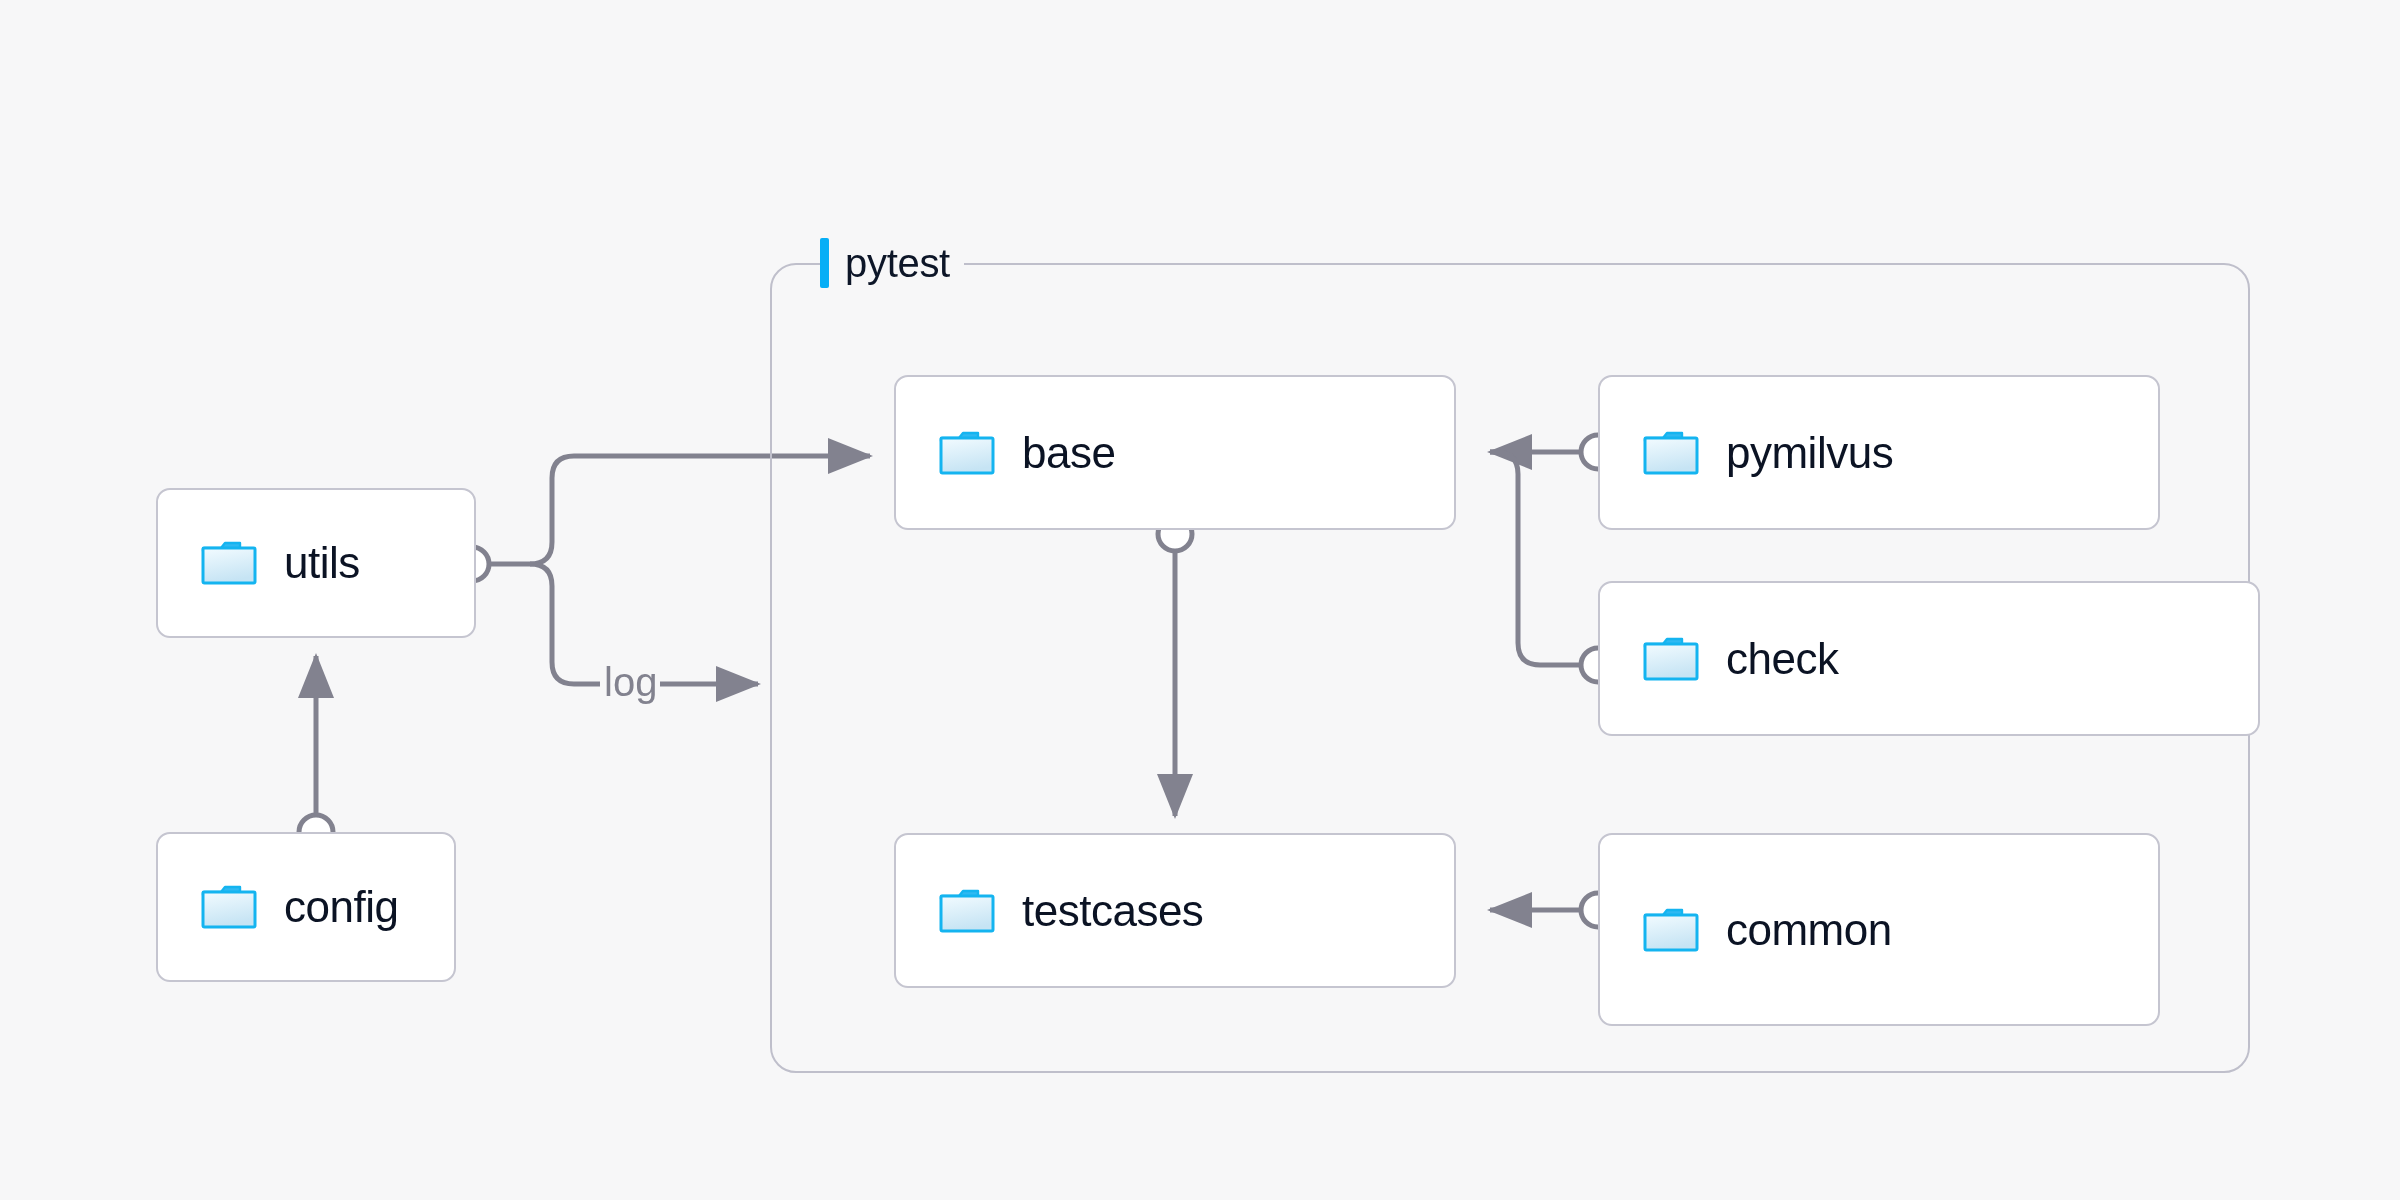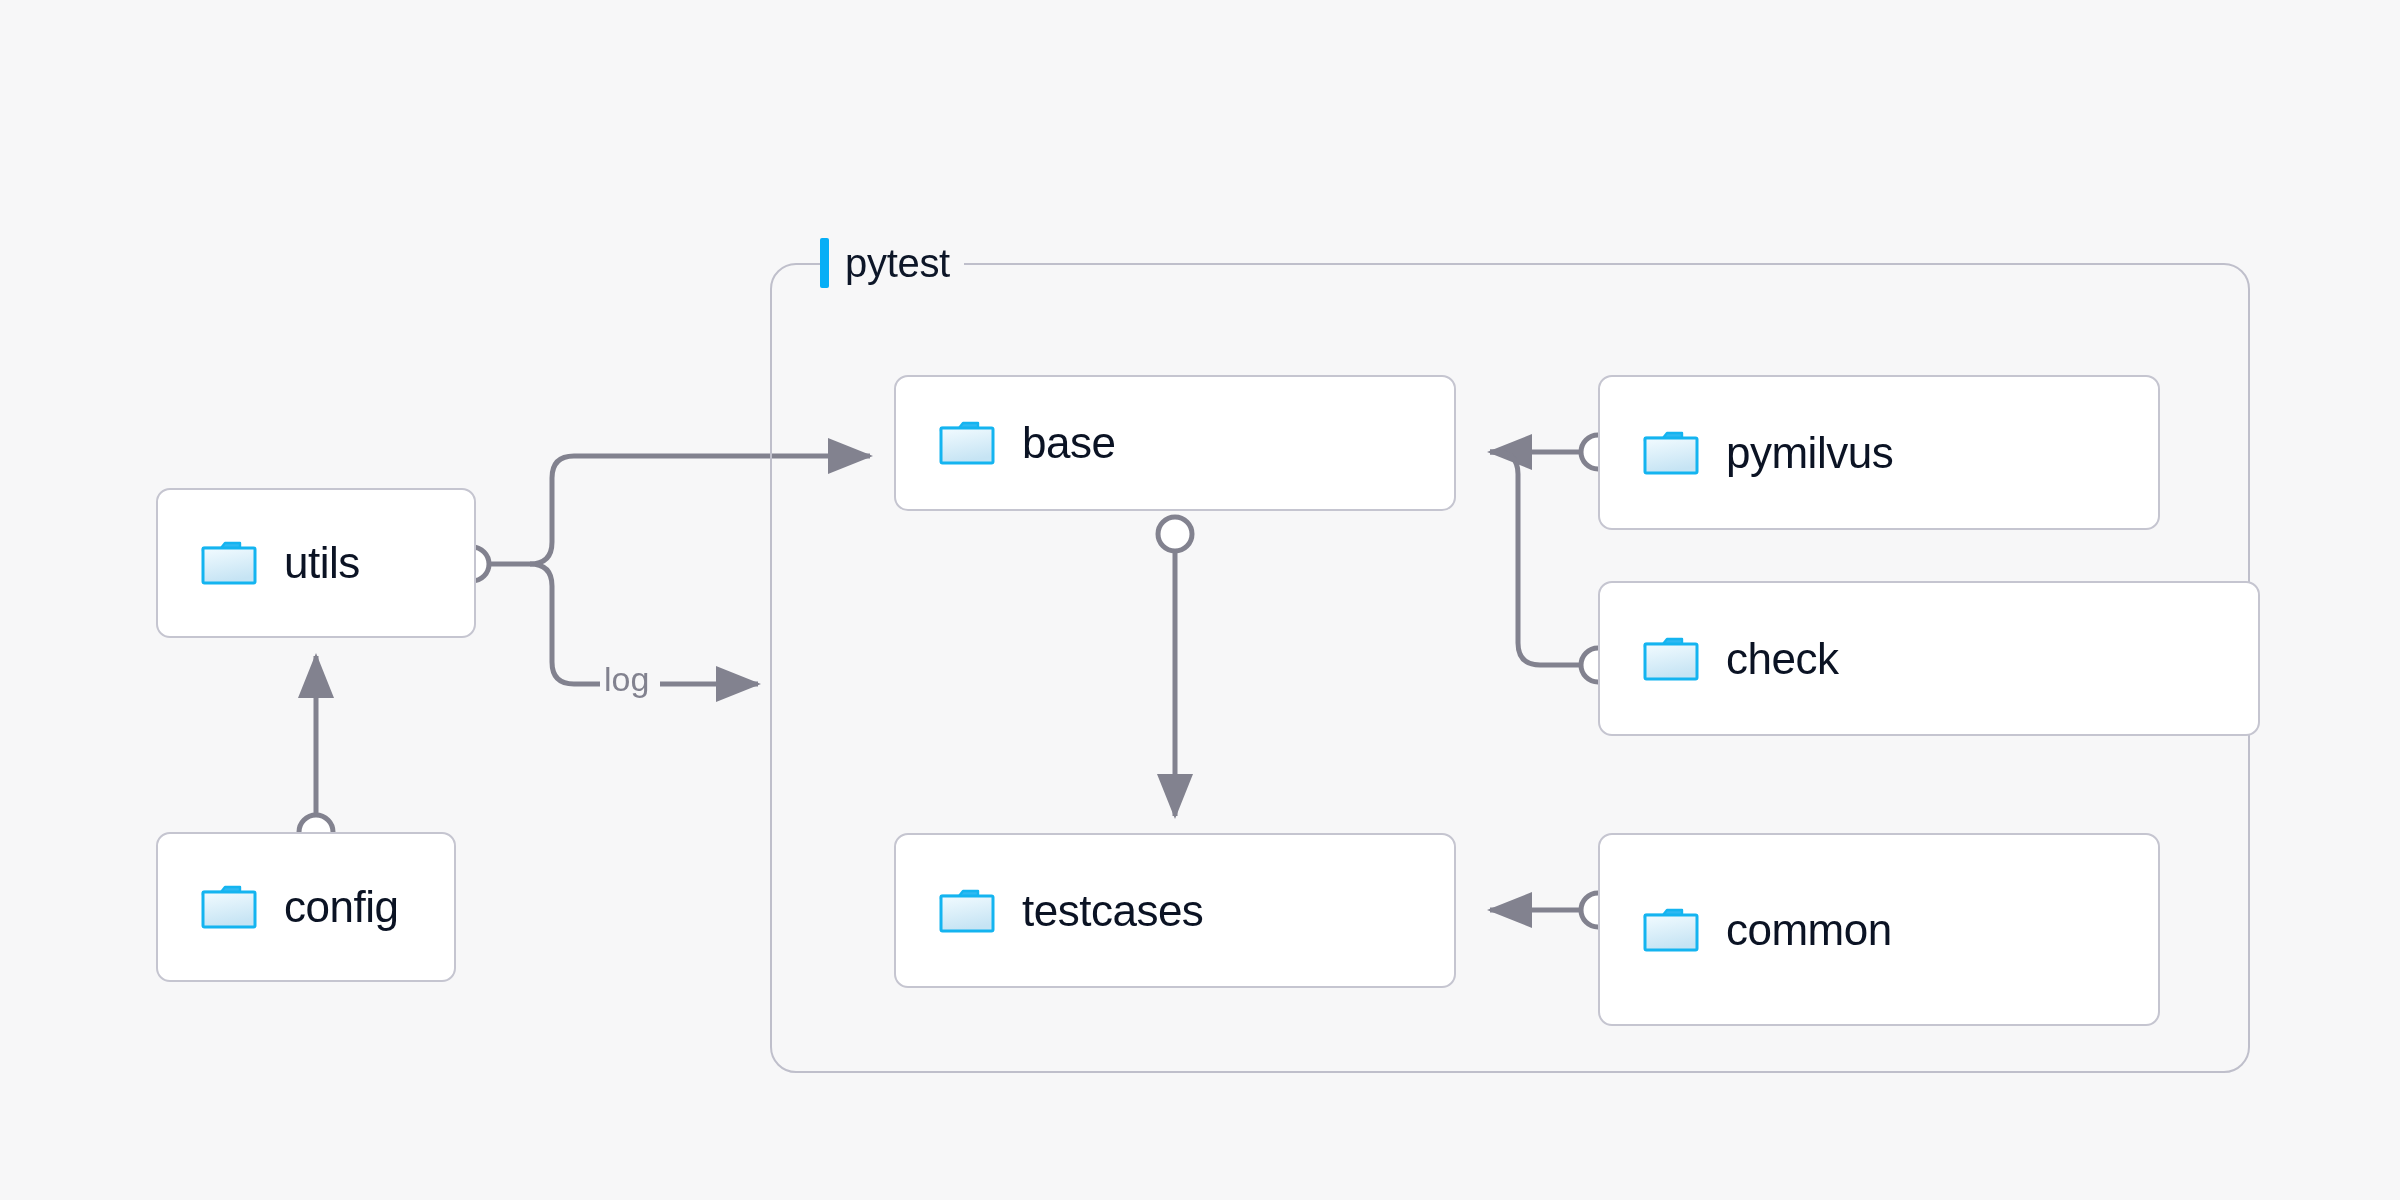--- a/index.html
+++ b/index.html
@@ -55,21 +55,21 @@
     white-space:nowrap;
   }
   .folder-icon{
     width:58px;height:48px;
     flex:0 0 auto;
     display:block;
   }
 
   .edge-label{
     position:absolute;
-    font-size:34px;
+    font-size:40px;
     color:#82828f;
     white-space:nowrap;
   }
 </style>
 </head>
 <body>
 
 <div id="stage">
 
   <svg id="wires" viewBox="0 0 2400 1200">
@@ -126,21 +126,21 @@
   </div>
 
   <div class="node" style="left:156px;top:784px;width:300px;height:150px;">
     <svg class="folder-icon" viewBox="0 0 58 48">
       <path d="M3,9 L21,9 L25,4 L40,4 L40,12 L3,12 Z" fill="#2fb9f2" stroke="#14b4f0" stroke-width="2.4" stroke-linejoin="round"></path>
       <rect x="3" y="9" width="52" height="35" rx="1.5" fill="url(#folderGrad)" stroke="#14b4f0" stroke-width="3"></rect>
     </svg>
     <span class="node-label">config</span>
   </div>
 
-  <div class="node" style="left:894px;top:327px;width:562px;height:136px;text-align:center;">
+  <div class="node" style="left:894px;top:327px;width:562px;height:155px;text-align:center;">
     <svg class="folder-icon" viewBox="0 0 58 48">
       <path d="M3,9 L21,9 L25,4 L40,4 L40,12 L3,12 Z" fill="#2fb9f2" stroke="#14b4f0" stroke-width="2.4" stroke-linejoin="round"></path>
       <rect x="3" y="9" width="52" height="35" rx="1.5" fill="url(#folderGrad)" stroke="#14b4f0" stroke-width="3"></rect>
     </svg>
     <span class="node-label">base</span>
   </div>
 
   <div class="node" style="left:894px;top:785px;width:562px;height:155px;">
     <svg class="folder-icon" viewBox="0 0 58 48">
       <path d="M3,9 L21,9 L25,4 L40,4 L40,12 L3,12 Z" fill="#2fb9f2" stroke="#14b4f0" stroke-width="2.4" stroke-linejoin="round"></path>

